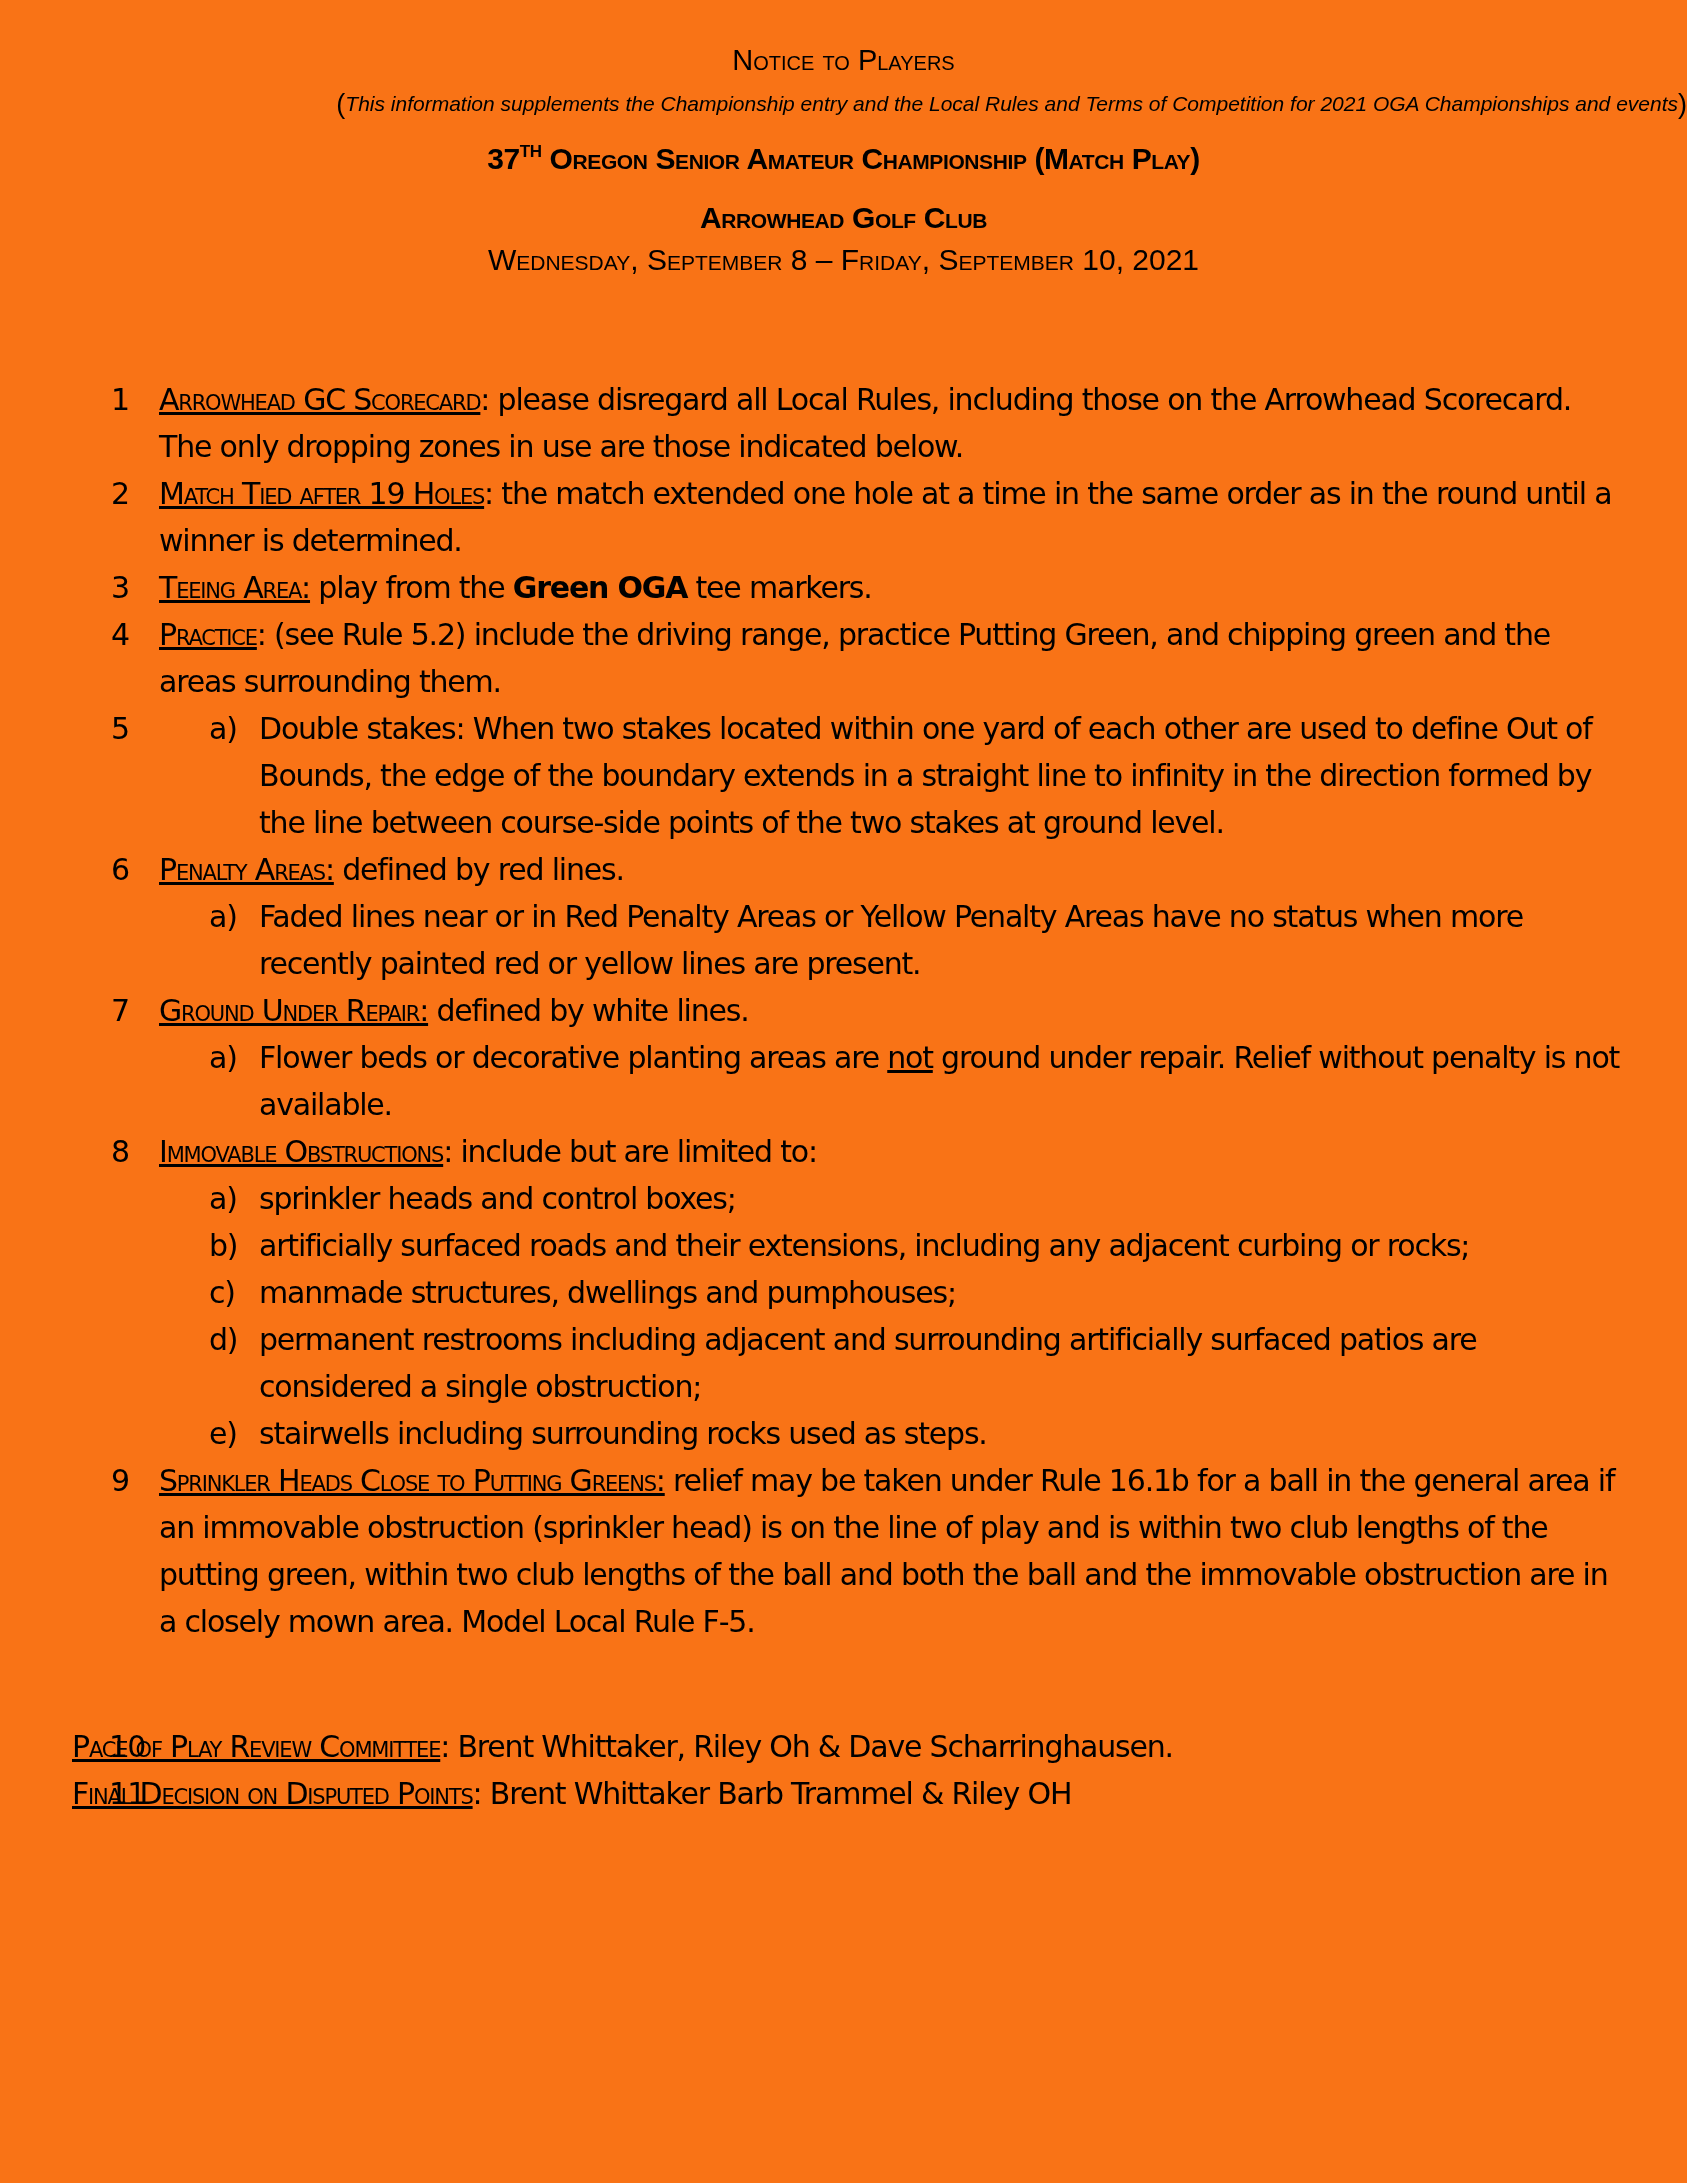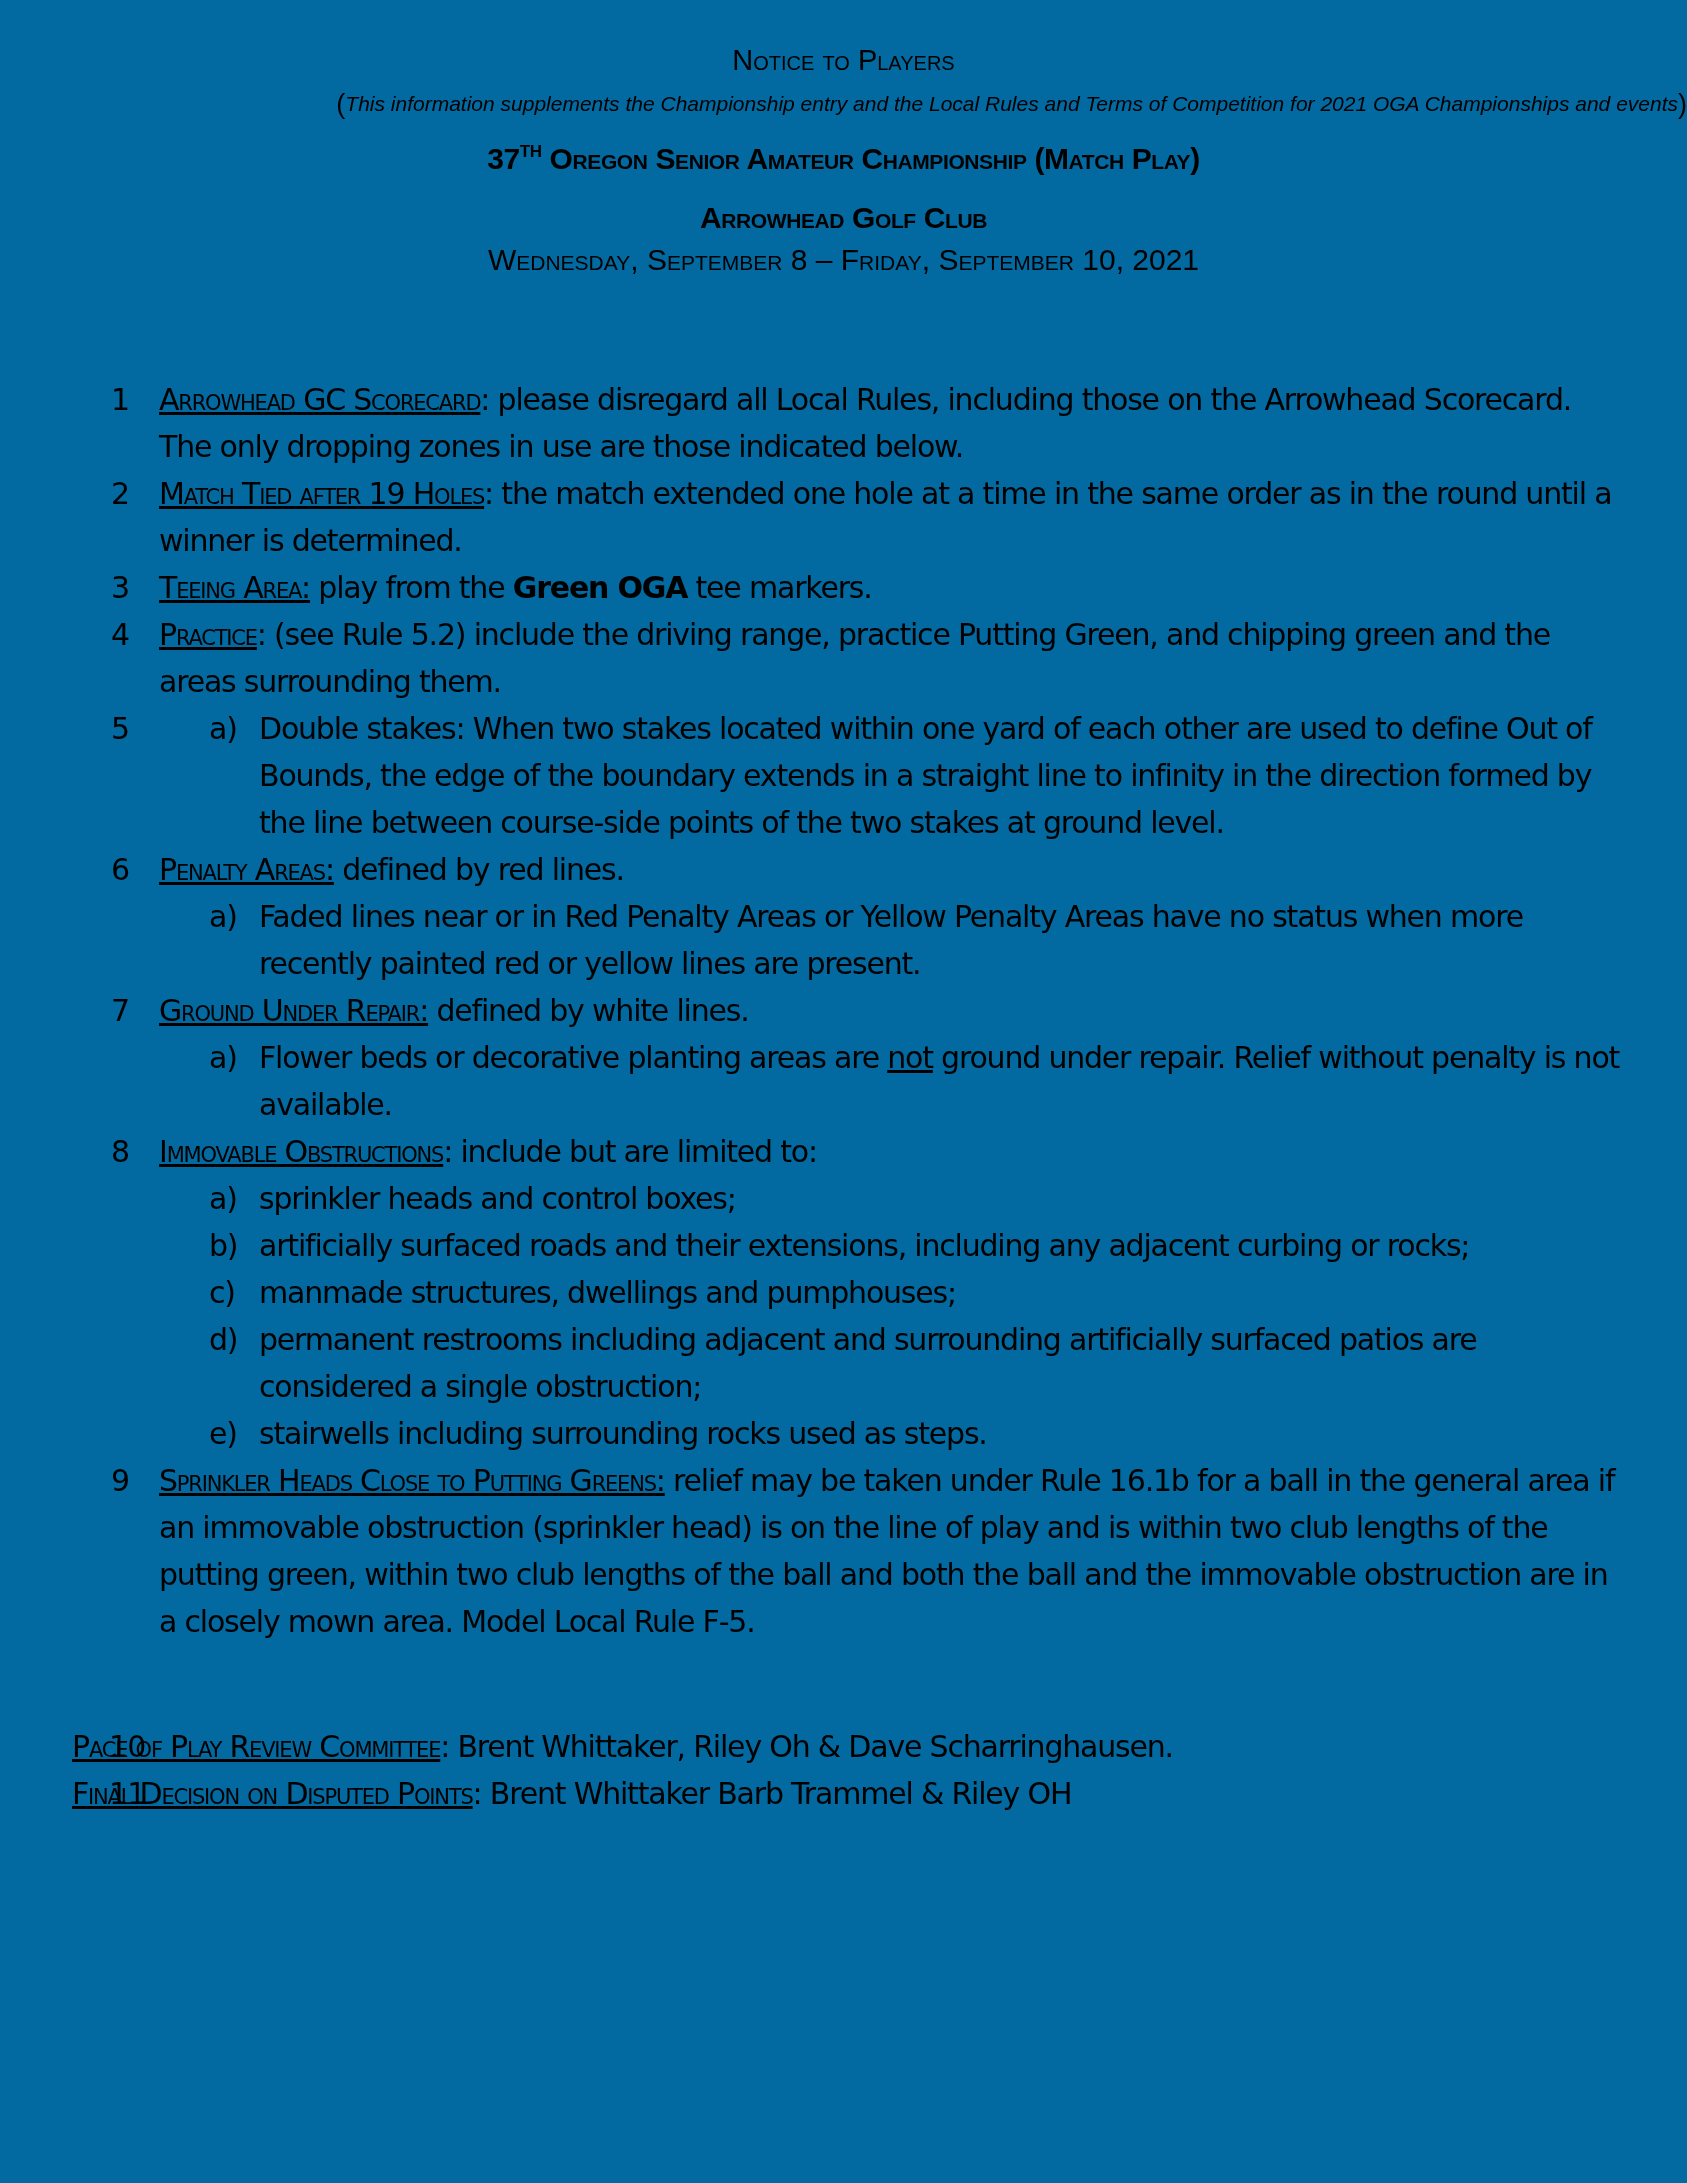--- a/index.html
+++ b/index.html
@@ -1,17 +1,17 @@
 <!DOCTYPE html>
 <html style="font-size:13.5px"><head>
 <meta charset="utf-8">
 <style>
   html, body { margin: 0; padding: 0; background: #ffffff; }
   body { width: 1687px; height: 2183px; position: relative; overflow: hidden; color: #000; }
-  .page { position: absolute; left: 0; top: 0; width: 1687px; height: 2183px; background: #0369a1; }
+  .page { position: absolute; left: 0; top: 0; width: 1687px; height: 2183px; background: #f97316; }
 
   .hdr { position: absolute; left: 0; width: 1687px; text-align: center; white-space: nowrap; }
   .notice-title { top: 44px; font-family: "Liberation Sans", sans-serif; font-size: 29px; font-variant: small-caps; letter-spacing: 0px; }
   .notice-sub { top: 89px; font-family: "Liberation Sans", sans-serif; font-size: 21px; text-align: right; }
   .notice-sub .it { font-style: italic; }
   .notice-sub .paren { font-size: 27px; vertical-align: -2.5px; }
   .champ-title { top: 142px; font-family: "Liberation Sans", sans-serif; font-size: 30px; font-weight: bold; font-variant: small-caps; letter-spacing: -0.4px; }
   .champ-title sup { font-size: 17px; vertical-align: 11.8px; line-height: 0; }
   .club-name { top: 201px; font-family: "Liberation Sans", sans-serif; font-size: 30px; font-weight: bold; font-variant: small-caps; letter-spacing: -0.4px; }
   .dates { top: 243px; font-family: "Liberation Sans", sans-serif; font-size: 30px; font-variant: small-caps; }

